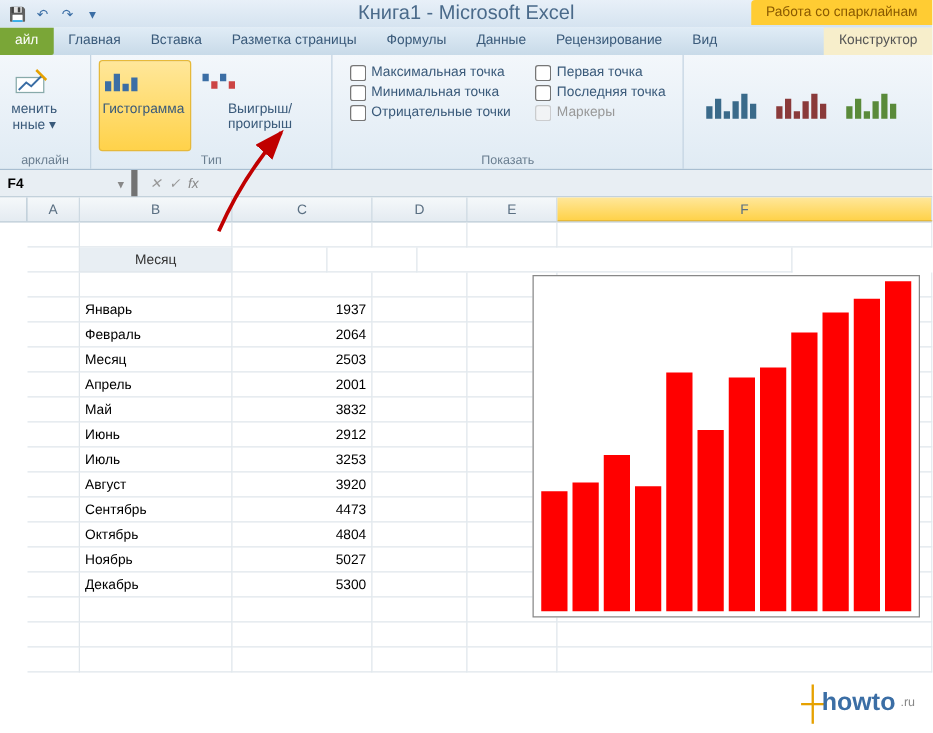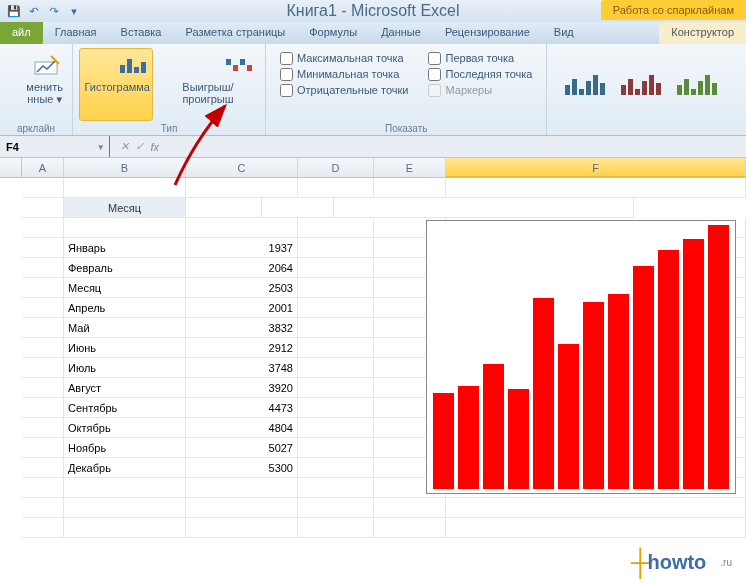--- a/index.html
+++ b/index.html
@@ -15,32 +15,32 @@
 
 .ribbon-tabs { height: 22px; background: linear-gradient(#e0ecf6,#c8dae8); display: flex; align-items: stretch; padding-left: 0; }
 .ribbon-tabs .tab { padding: 4px 12px; color: #3a5a7a; cursor: pointer; }
 .ribbon-tabs .tab.file { background: #7aa637; color: #fff; border-radius: 0 0 2px 0; }
 .ribbon-tabs .tab.context { margin-left: auto; background: #f7eecb; color: #555; }
 
 
 .ribbon { height: 92px; background: linear-gradient(#f3f7fb,#e0ebf4); border-bottom: 1px solid #a8bed1; display: flex; }
 .group { border-right: 1px solid #c3d4e2; padding: 4px 6px 14px; position: relative; display: flex; gap: 4px; }
 .group-label { position: absolute; bottom: 1px; left: 0; right: 0; text-align: center; color: #6a7e90; font-size: 10px; }
-.bigbtn { width: 60px; display: flex; flex-direction: column; align-items: flex-end; gap: 4px; padding: 4px 2px; border: 1px solid transparent; border-radius: 3px; text-align: center; color: #3a5a7a; cursor: pointer; }
+.bigbtn { width: 60px; display: flex; flex-direction: column; align-items: flex-start; gap: 4px; padding: 4px 2px; border: 1px solid transparent; border-radius: 3px; text-align: center; color: #3a5a7a; cursor: pointer; }
 .bigbtn.active { background: linear-gradient(#ffe79a,#ffd24a); border-color: #e6b93a; }
 .bigbtn .icon { width: 32px; height: 24px; display: flex; align-items: center; justify-content: center; }
 .check-col { display: flex; flex-direction: column; gap: 3px; padding: 4px 8px; }
 .check-item { display: flex; align-items: flex-start; gap: 4px; color: #3a5a7a; white-space: nowrap; }
 .check-item input { margin: 0; }
 .spark-gallery { display: flex; align-items: center; gap: 8px; padding: 8px 10px; }
 .spark { width: 48px; height: 28px; }
 
 
 .formulabar { height: 22px; background: #e8eef3; border-bottom: 1px solid #b7c7d4; display: flex; align-items: center; }
-.namebox { width: 110px; border-right: 1px solid #737373; padding: 0 6px; font-weight: bold; position: relative; display:flex; align-items:center; height:100%; }
+.namebox { width: 110px; border-right: 5px solid #737373; padding: 0 6px; font-weight: bold; position: relative; display:flex; align-items:center; height:100%; }
 .namebox::after { content: "▾"; position: absolute; right: 6px; color: #888; font-size: 9px; }
 .fxlabel { padding: 0 10px; color: #888; font-style: italic; display:flex; align-items:center; gap:6px; }
 .fx-x { color:#999; }
 .fx-check { color:#999; }
 
 
 .sheet { position: relative; }
 .colheads { display: flex; height: 20px; background: linear-gradient(#f5f8fa,#e4ebf1); border-bottom: 1px solid #b7c7d4; }
 .colheads .ch { border-right: 1px solid #cdd9e2; text-align: center; line-height: 20px; color: #5a6f82; }
 .colheads .ch.sel { background: linear-gradient(#ffe79a,#ffd24a); border-bottom: 1px solid #e6b93a; }
@@ -55,21 +55,21 @@
 .spark-area { position: absolute; left: 426px; top: 62px; width: 310px; height: 274px; border: 1.5px solid #888; background: #fff; }
 .spark-area-inner { position:absolute; inset:4px; display:flex; align-items:flex-end; gap:4px; padding:0 2px; }
 .bar { background: #ff0000; flex:1; }
 
 
 .arrow-svg { position: absolute; left: 165px; top: 100px; pointer-events:none; }
 
 
 .watermark { position: absolute; right: 14px; bottom: 8px; font-weight: bold; color: #3b6ea5; font-size: 20px; display:flex; align-items:center; }
 .watermark .t { color: #e6a100; font-size: 26px; margin-right: -2px; }
-.watermark small { font-size: 10px; color: #888; font-weight:normal; margin-left:14px; }
+.watermark small { font-size: 10px; color: #888; font-weight:normal; margin-left:4px; }
 
 
 .wA{width:42px}.wB{width:122px}.wC{width:112px}.wD{width:76px}.wE{width:72px}.wF{width:300px}
 </style>
 </head>
 <body>
 
 <div class="titlebar">
   <div class="qat">
     <span>💾</span>
@@ -302,21 +302,21 @@
         <div class="cell wB">Июнь</div>
         <div class="cell wC num">2912</div>
         <div class="cell wD"></div>
         <div class="cell wE"></div>
         <div class="cell wF"></div>
       </div>
       <div class="row">
         <div style="width: 22px;"></div>
         <div class="cell wA"></div>
         <div class="cell wB">Июль</div>
-        <div class="cell wC num">3748</div>
+        <div class="cell wC num">3253</div>
         <div class="cell wD"></div>
         <div class="cell wE"></div>
         <div class="cell wF"></div>
       </div>
       <div class="row">
         <div style="width: 22px;"></div>
         <div class="cell wA"></div>
         <div class="cell wB">Август</div>
         <div class="cell wC num">3920</div>
         <div class="cell wD"></div>

